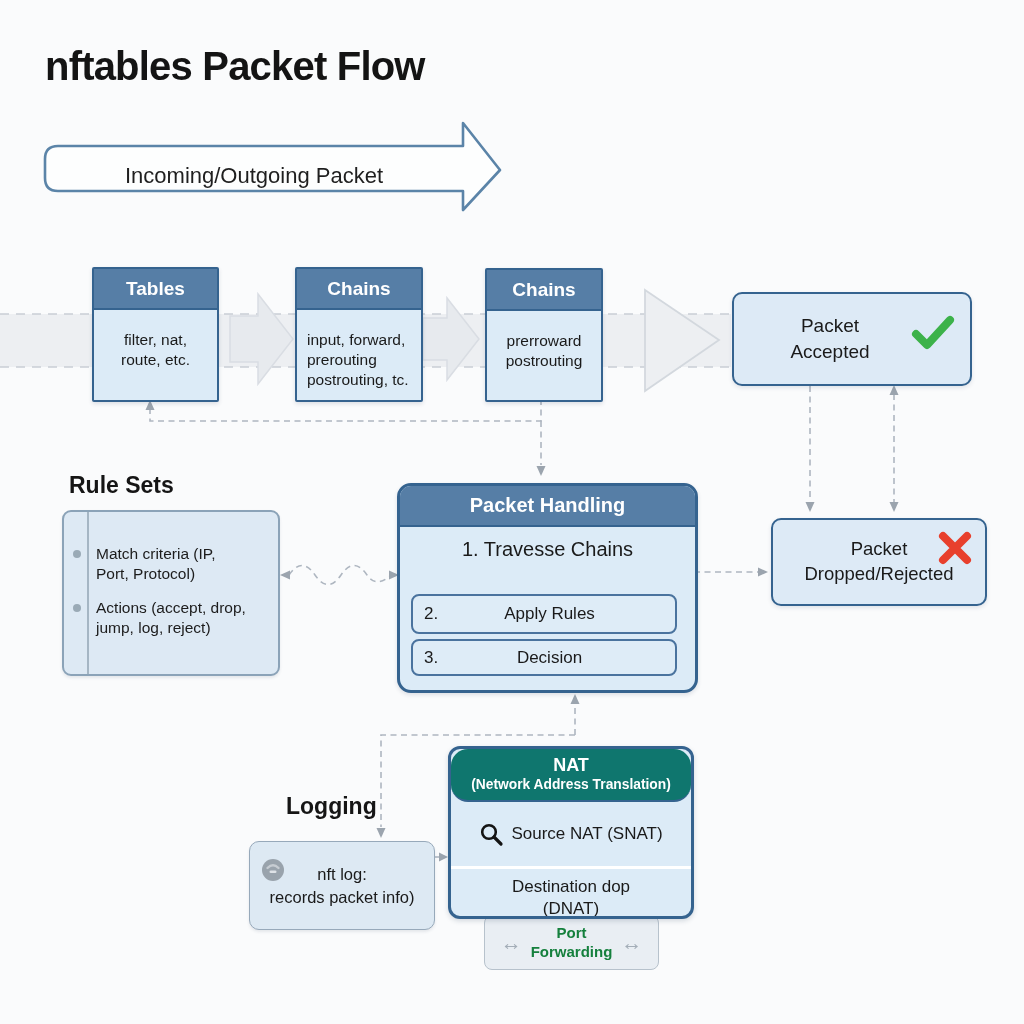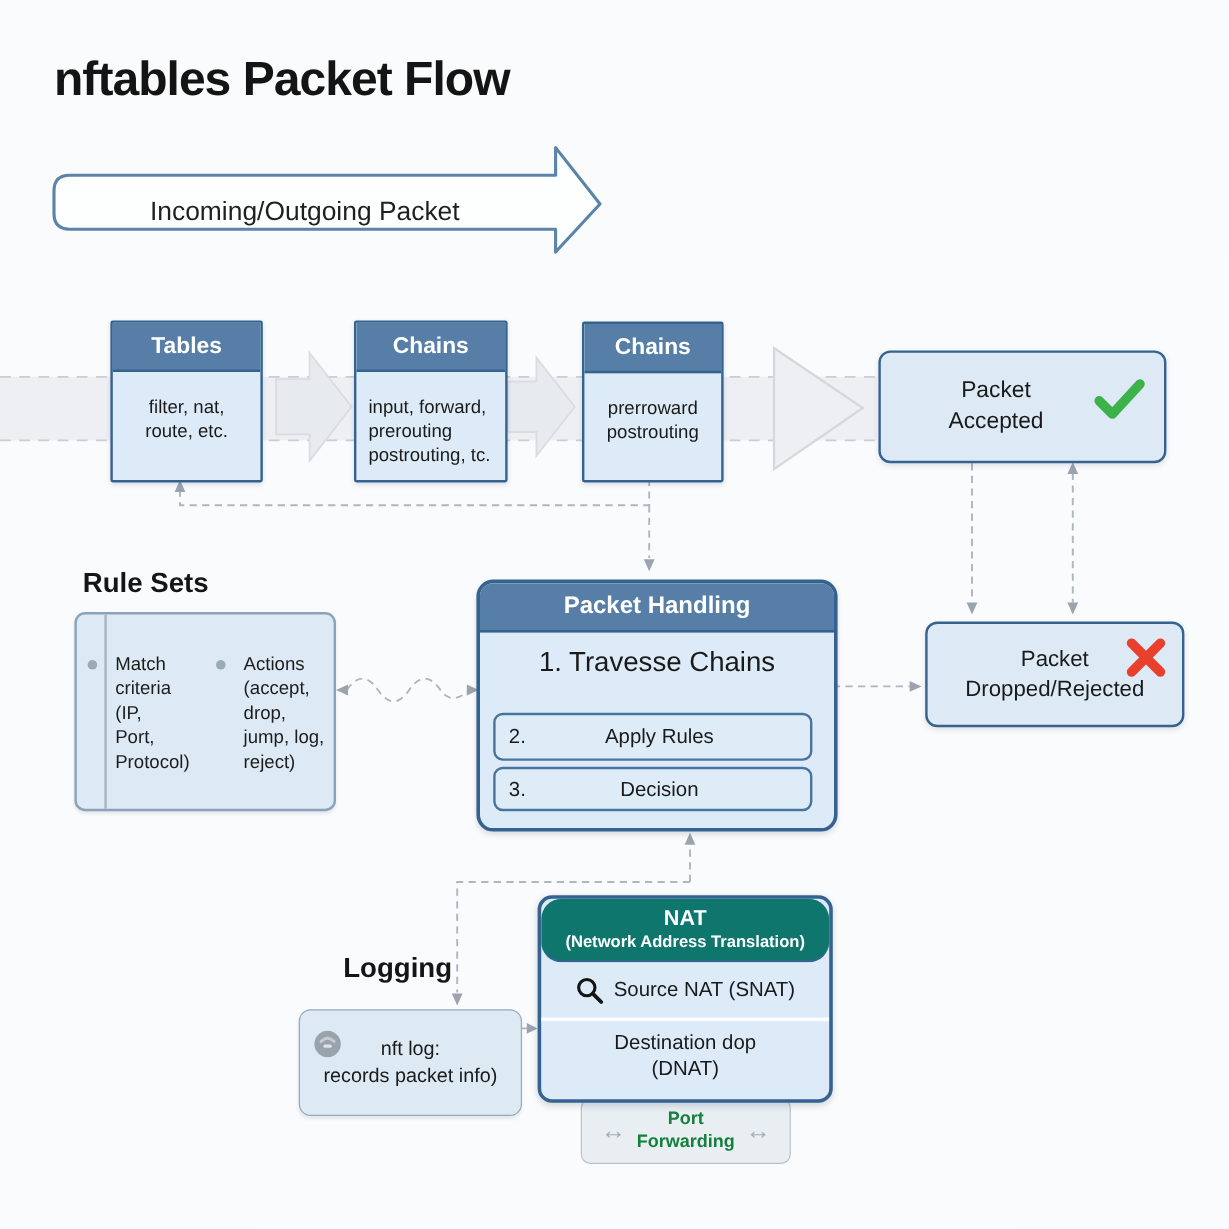--- a/index.html
+++ b/index.html
@@ -52,31 +52,31 @@
   }
 
   
   .rs-box{
     position:absolute;z-index:2;border-radius:9px;background:#dde9f4;
     border:2px solid #8ba3b8;box-shadow:0 2px 3px rgba(40,60,90,.10);
   }
   .rs-line{position:absolute;left:23px;top:0;bottom:0;width:1.5px;background:#a5b6c4;}
   .rs-list{
     position:absolute;left:0;top:32px;right:6px;margin:0;padding:0;list-style:none;
-    display:flex;flex-direction:row;gap:13px;
+    display:flex;flex-direction:column;gap:13px;
   }
   .rs-list li{display:flex;font-size:15.5px;line-height:1.32;color:#1c1c1c;}
   .rs-bullet{
     flex:0 0 auto;width:8px;height:8px;border-radius:50%;background:#9aaab6;
     margin:6px 0 0 9px;
   }
   .rs-text{margin-left:15px;}
 
   
-  .ph-step1{margin-top:11px;text-align:center;font-size:23px;}
+  .ph-step1{margin-top:11px;text-align:center;font-size:20px;}
   .ph-row{
     position:absolute;left:11px;width:262px;border:2px solid #4a739e;border-radius:8px;
     display:flex;align-items:center;font-size:17px;background:rgba(255,255,255,0.06);
   }
   .ph-num{flex:0 0 36px;padding-left:11px;}
   .ph-label{flex:1;text-align:center;}
   .ph-spacer{flex:0 0 36px;}
 
   
   .log-box{
@@ -95,21 +95,21 @@
     border:3px solid #35638f;box-shadow:0 2px 5px rgba(40,60,90,.18);
   }
   .nat-hd{
     background:#0f766e;color:#fff;text-align:center;padding:5px 2px 7px 2px;
     border-bottom:2px solid #35638f;
     border-radius:17px;
   }
   .nat-hd .l1{font-size:18px;font-weight:700;line-height:1.25;}
   .nat-hd .l2{font-size:13.8px;font-weight:700;line-height:1.2;}
   .nat-row1{
-    height:46px;display:flex;align-items:center;justify-content:center;gap:7px;
+    height:64px;display:flex;align-items:center;justify-content:center;gap:7px;
     font-size:17px;font-weight:500;
   }
   .nat-divider{height:3px;background:#ffffff;}
   .nat-row2{
     padding-top:7px;text-align:center;font-size:17px;font-weight:500;line-height:1.3;
   }
 
   
   .pf-box{
     position:absolute;z-index:1;border-radius:8px;background:#e9eef3;

